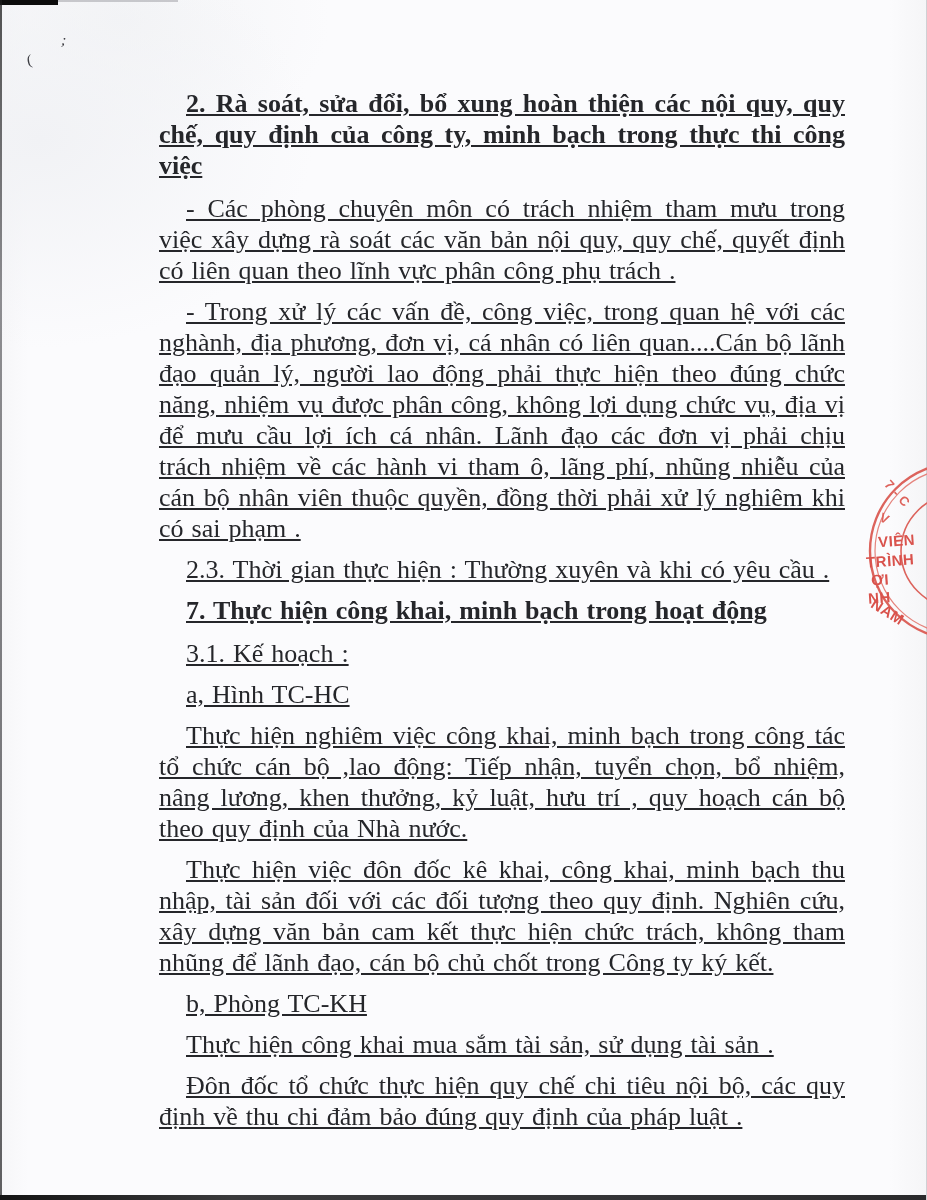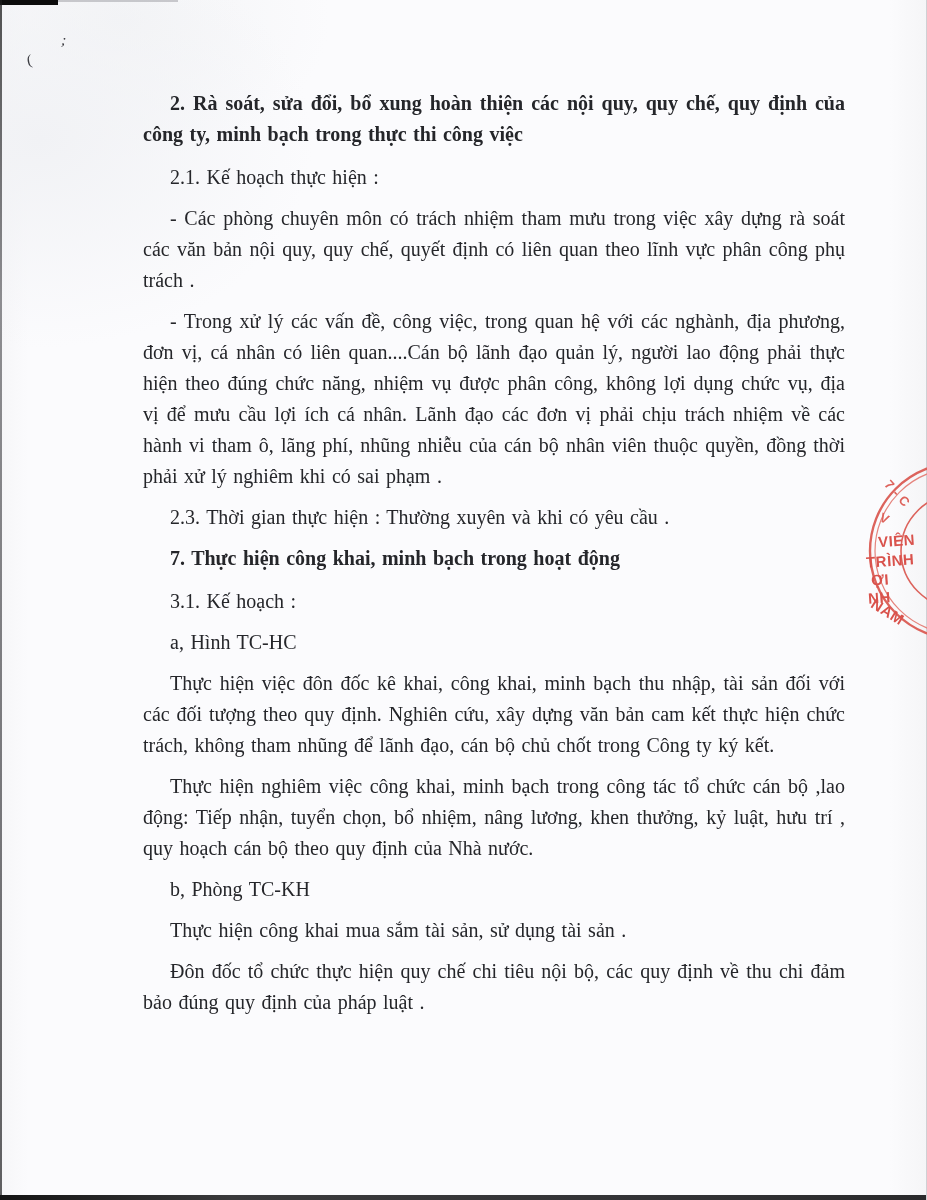--- a/index.html
+++ b/index.html
@@ -28,24 +28,25 @@
   .speck{position:absolute;color:#3c3c42;font-size:15px;line-height:1;}
   .speck-1{left:62px;top:33px;transform:rotate(14deg);}
   .speck-2{left:27px;top:53px;transform:rotate(-10deg);}
 
   
   .content{
     position:absolute;left:143px;right:82px;top:88px;
     text-align:justify;
   }
   .blk{
-    margin:0 0 10px 0;
-    font-size:20px;line-height:31px;
+    margin:0 0 10px 16px;
+    font-size:26px;line-height:31px;
     text-indent:27px;
     word-spacing:1.5px;
+    text-decoration:underline;
   }
   .blk.heading{font-weight:bold;margin-bottom:12px;}
 
   
   .stamp{position:absolute;right:0;top:450px;width:80px;height:212px;}
   .stamp svg{position:absolute;left:0;top:0;}
   .stamp-line{
     position:absolute;white-space:nowrap;
     font-family:"Liberation Sans","DejaVu Sans",sans-serif;
     font-weight:bold;color:#d9524c;font-size:15px;letter-spacing:.5px;
@@ -66,29 +67,28 @@
   <div class="scan-top"></div>
   <div class="scan-top2"></div>
   <div class="scan-left"></div>
   <div class="scan-bottom"></div>
   <div class="scan-right"></div>
   <div class="speck speck-1">;</div>
   <div class="speck speck-2">(</div>
 
   <div class="content">
       <p class="blk heading">2. Rà soát, sửa đổi, bổ xung hoàn thiện các nội quy, quy chế, quy định của công ty, minh bạch trong thực thi công việc</p>
-      <p class="blk body">2.1. Kế hoạch thực hiện :</p>
       <p class="blk body">- Các phòng chuyên môn có trách nhiệm tham mưu trong việc xây dựng rà soát các văn bản nội quy, quy chế, quyết định có liên quan theo lĩnh vực phân công phụ trách .</p>
       <p class="blk body">- Trong xử lý các vấn đề, công việc, trong quan hệ với các nghành, địa phương, đơn vị, cá nhân có liên quan....Cán bộ lãnh đạo quản lý, người lao động phải thực hiện theo đúng chức năng, nhiệm vụ được phân công, không lợi dụng chức vụ, địa vị để mưu cầu lợi ích cá nhân. Lãnh đạo các đơn vị phải chịu trách nhiệm về các hành vi tham ô, lãng phí, nhũng nhiễu của cán bộ nhân viên thuộc quyền, đồng thời phải xử lý nghiêm khi có sai phạm .</p>
       <p class="blk body">2.3. Thời gian thực hiện : Thường xuyên và khi có yêu cầu .</p>
       <p class="blk heading">7. Thực hiện công khai, minh bạch trong hoạt động</p>
       <p class="blk body">3.1. Kế hoạch :</p>
       <p class="blk body">a, Hình TC-HC</p>
+      <p class="blk body">Thực hiện nghiêm việc công khai, minh bạch trong công tác tổ chức cán bộ ,lao động: Tiếp nhận, tuyển chọn, bổ nhiệm, nâng lương, khen thưởng, kỷ luật, hưu trí , quy hoạch cán bộ theo quy định của Nhà nước.</p>
       <p class="blk body">Thực hiện việc đôn đốc kê khai, công khai, minh bạch thu nhập, tài sản đối với các đối tượng theo quy định. Nghiên cứu, xây dựng văn bản cam kết thực hiện chức trách, không tham nhũng để lãnh đạo, cán bộ chủ chốt trong Công ty ký kết.</p>
-      <p class="blk body">Thực hiện nghiêm việc công khai, minh bạch trong công tác tổ chức cán bộ ,lao động: Tiếp nhận, tuyển chọn, bổ nhiệm, nâng lương, khen thưởng, kỷ luật, hưu trí , quy hoạch cán bộ theo quy định của Nhà nước.</p>
       <p class="blk body">b, Phòng TC-KH</p>
       <p class="blk body">Thực hiện công khai mua sắm tài sản, sử dụng tài sản .</p>
       <p class="blk body">Đôn đốc tổ chức thực hiện quy chế chi tiêu nội bộ, các quy định về thu chi đảm bảo đúng quy định của pháp luật .</p>
     </div>
 
   <div class="stamp">
     <svg width="80" height="212" viewBox="0 0 80 212">
       <circle cx="111" cy="101" r="88" fill="none" stroke="#dc635c" stroke-width="2.4"></circle>
       <circle cx="111" cy="101" r="83" fill="none" stroke="#e5847d" stroke-width="1.2"></circle>
       <circle cx="111" cy="101" r="57" fill="none" stroke="#dc635c" stroke-width="1.6"></circle>

